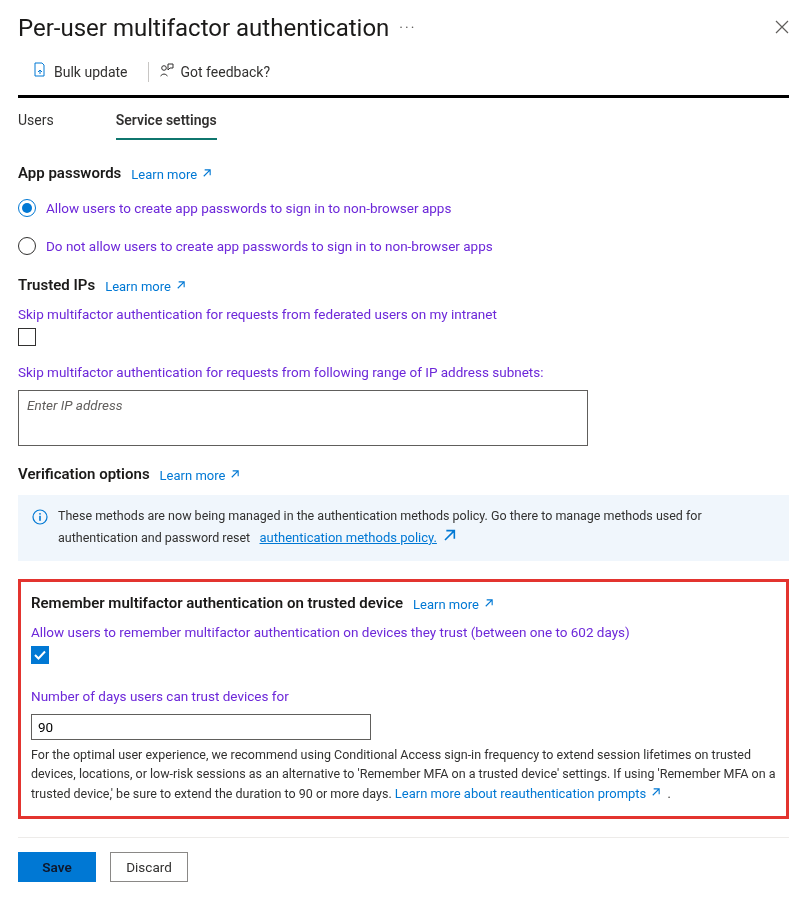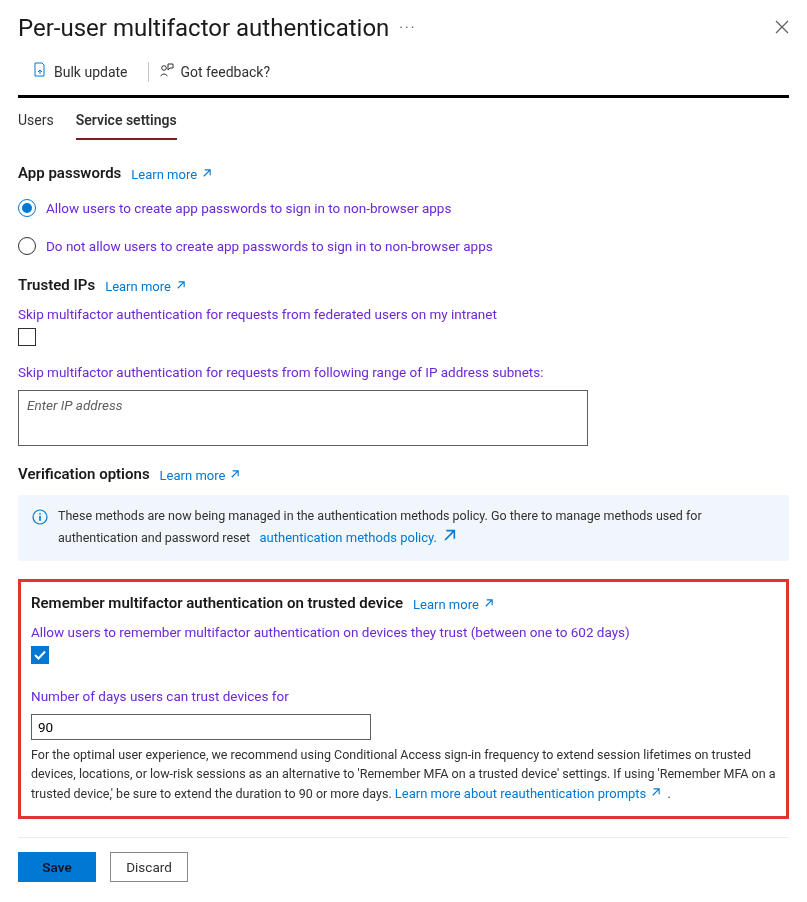--- a/index.html
+++ b/index.html
@@ -43,26 +43,26 @@
     .tabs {
       display: flex; gap: 22px;
       margin-bottom: 24px;
     }
     .tab {
       padding: 6px 0 10px 0;
       cursor: pointer;
       color: #323130;
       border-bottom: 2px solid transparent;
     }
-    .tab.active { font-weight: 600; border-bottom: 2px solid #7f1d1d; }
+    .tab.active { font-weight: 600; border-bottom: 2px solid #0f766e; margin-left: 40px; }
     .section-title { font-weight: 600; font-size: 15px; color: #1b1a19; }
     .section-head { display: flex; align-items: flex-end; gap: 10px; margin-bottom: 12px; margin-top: 10px;}
     .learn-link { color: #0078d4; font-size: 13px; text-decoration: none; display: inline-flex; align-items: center; gap: 4px; cursor: pointer;}
     .learn-link svg { width: 11px; height: 11px; }
-    .learn-link-underlined { }
+    .learn-link-underlined { text-decoration: underline; }
     .radio-row, .check-row { display: flex; align-items: center; gap: 10px; margin: 4px 0 10px 0; }
     .radio-outer {
       width: 18px; height: 18px; border-radius: 50%;
       border: 1px solid #323130; display: flex; align-items: center; justify-content: center;
       cursor: pointer;
     }
     .radio-outer.selected { border-color: #0078d4; }
     .radio-inner { width: 10px; height: 10px; border-radius: 50%; background: #0078d4; }
     .checkbox {
       width: 18px; height: 18px; border: 1px solid #323130;

